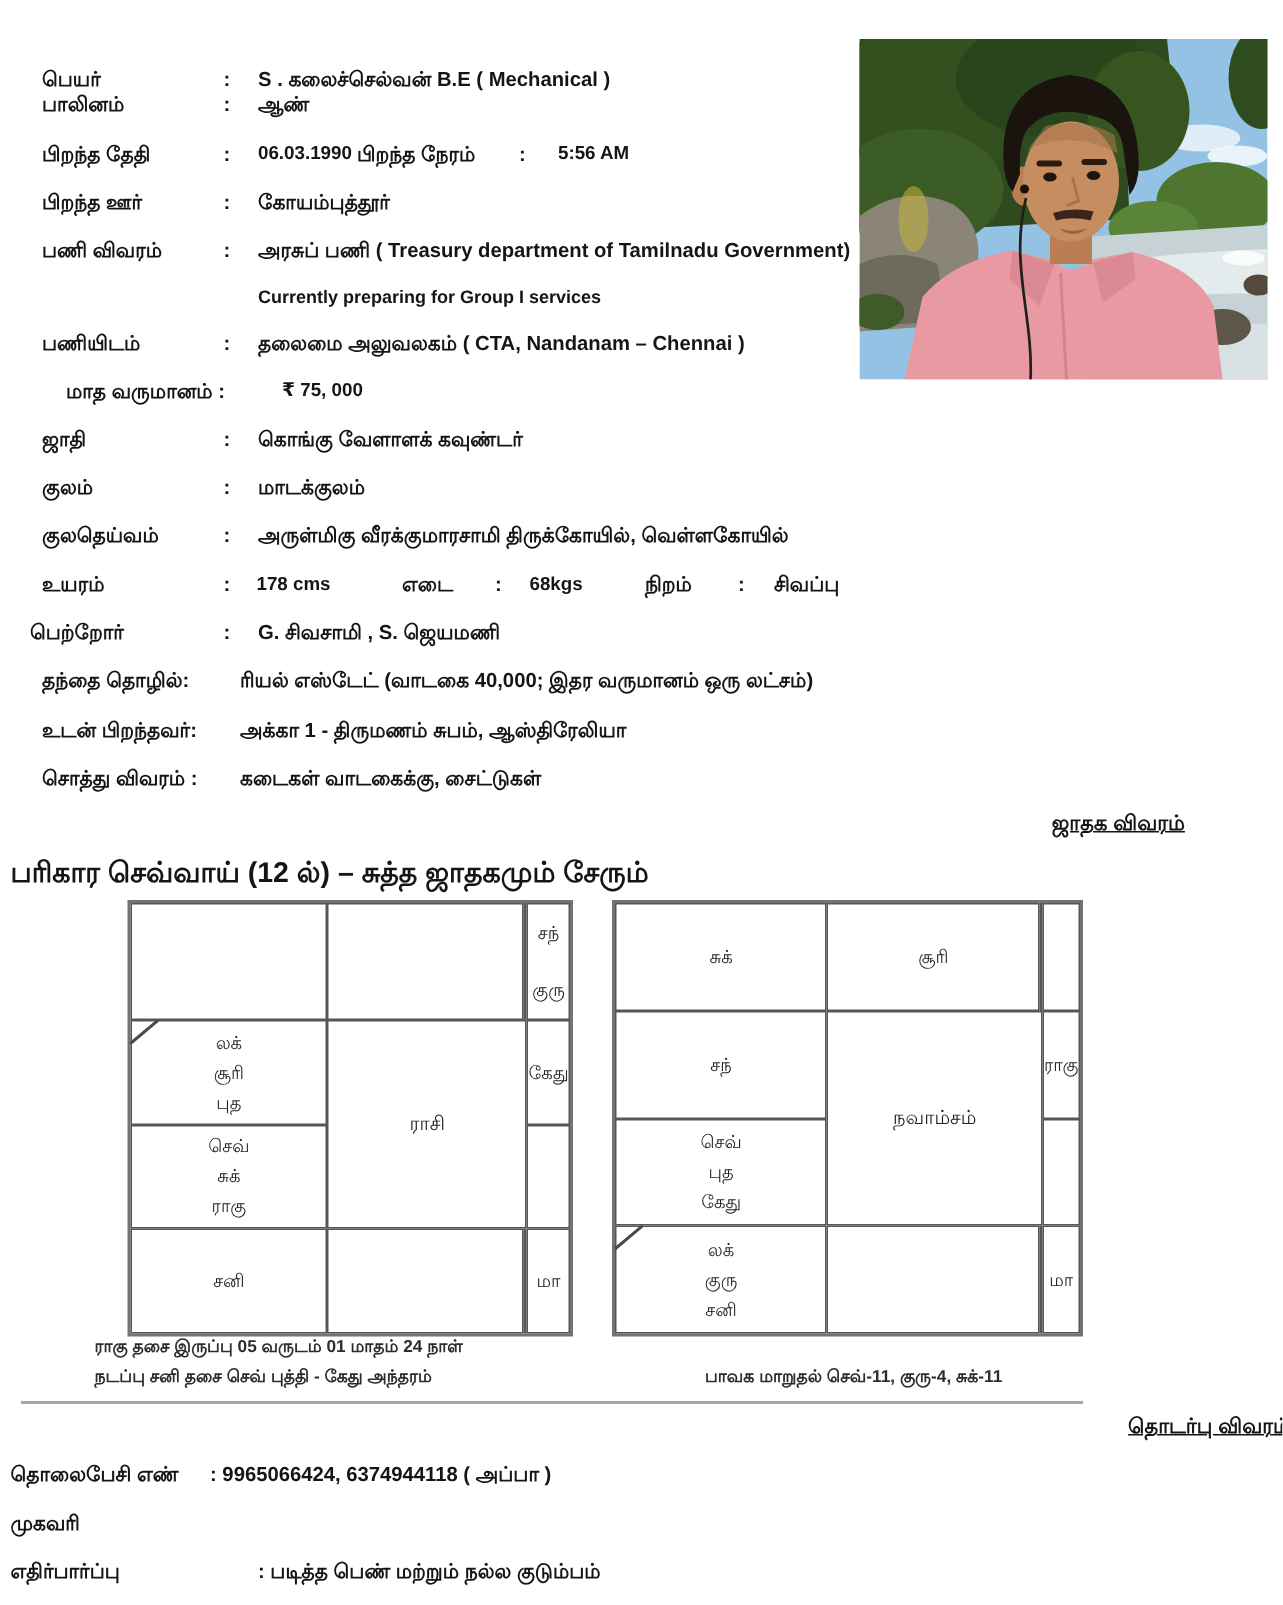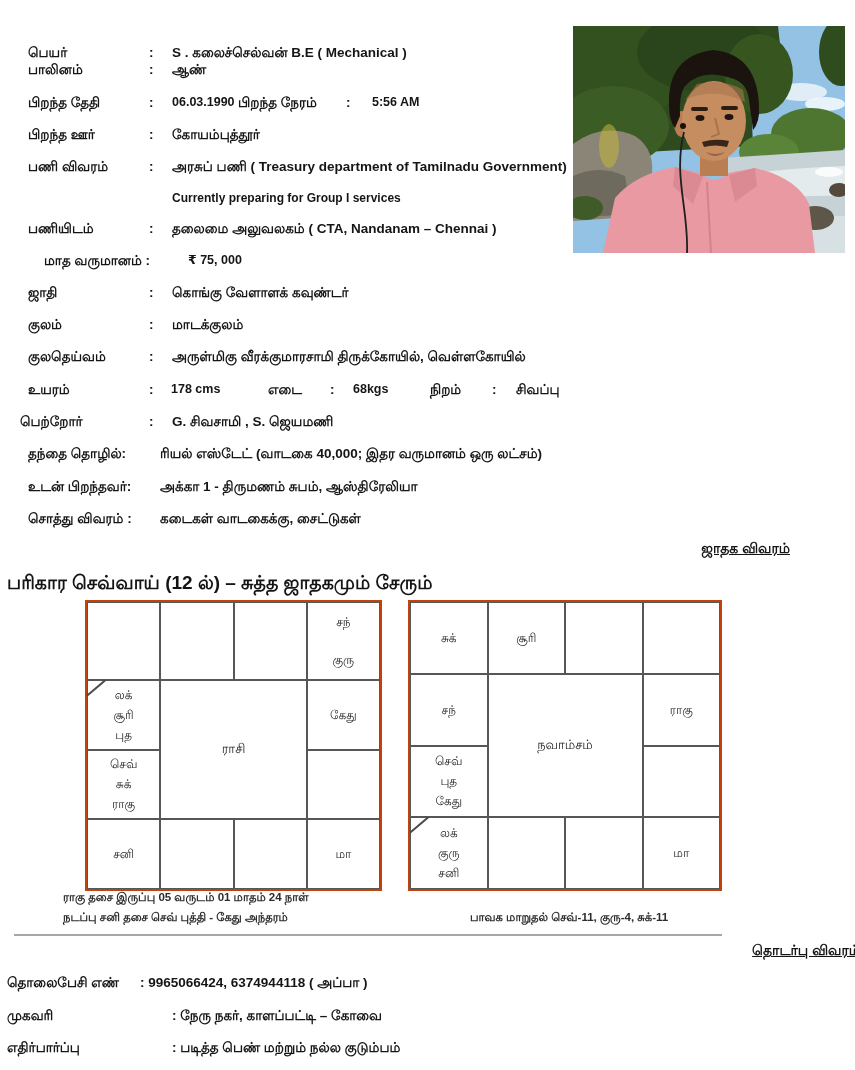--- a/index.html
+++ b/index.html
@@ -8,21 +8,21 @@
     font-family:"Liberation Sans","DejaVu Sans",sans-serif;color:#151515;
     overflow:hidden;
   }
   .trow{position:absolute;left:0;width:100%;height:20px;}
   .tcell{position:absolute;top:0;white-space:nowrap;font-size:13.5px;font-weight:700;line-height:19px;color:#151515;}
   .tcell.en{font-size:12.5px;}
   .tcell.small{font-size:12px;}
   .heading{position:absolute;text-align:right;font-size:14px;font-weight:700;}
   .heading span{text-decoration:underline;}
   .note{position:absolute;font-size:19px;font-weight:700;white-space:nowrap;}
-  .chart{position:absolute;display:grid;grid-template-columns:repeat(4,1fr);grid-template-rows:repeat(4,1fr);border:2px solid #c2410c;background:#fff;}
+  .chart{position:absolute;display:grid;grid-template-columns:repeat(2,1fr);grid-template-rows:repeat(4,1fr);border:2px solid #737373;background:#fff;}
   .cell{border:1px solid #565656;position:relative;display:flex;flex-direction:column;align-items:center;justify-content:center;}
   .cell .pl{font-size:12px;line-height:20px;font-weight:400;color:#222;}
   .cell.wide .pl{line-height:38px;}
   .center-cell{grid-row:2/4;grid-column:2/4;border:1px solid #565656;display:flex;align-items:center;justify-content:center;font-size:13px;font-weight:400;color:#222;}
   .lagna::before{content:"";position:absolute;top:6px;left:-4px;width:24px;height:1.6px;background:#4a4a4a;transform:rotate(-40deg);}
   .caption{position:absolute;font-size:11.5px;font-weight:700;color:#2c2c2c;white-space:nowrap;}
   .divider{position:absolute;height:0;border-top:2px solid #a6a6a6;}
   .photo{position:absolute;left:573px;top:26px;width:272px;height:227px;}
   .photo svg{display:block;width:100%;height:100%;}
 </style>
@@ -257,21 +257,20 @@
   <div class="heading" style="left:0;top:942px;width:860px;">
     <span>தொடர்பு விவரம்</span>
   </div>
   <div id="contact-rows">
       <div class="trow" style="top: 973px;">
         <span class="tcell" style="left: 7px;">தொலைபேசி எண்</span>
         <span class="tcell" style="left: 140px;">: 9965066424, 6374944118 ( அப்பா )</span>
       </div>
       <div class="trow" style="top: 1006px;">
         <span class="tcell" style="left: 7px;">முகவரி</span>
-        <span class="tcell" style="left: 172px;">: நேரு நகர், காளப்பட்டி – கோவை</span>
       </div>
       <div class="trow" style="top: 1038px;">
         <span class="tcell" style="left: 7px;">எதிர்பார்ப்பு</span>
         <span class="tcell" style="left: 172px;">: படித்த பெண் மற்றும் நல்ல குடும்பம்</span>
       </div>
     </div>
 
 </div>
 
 </body></html>

